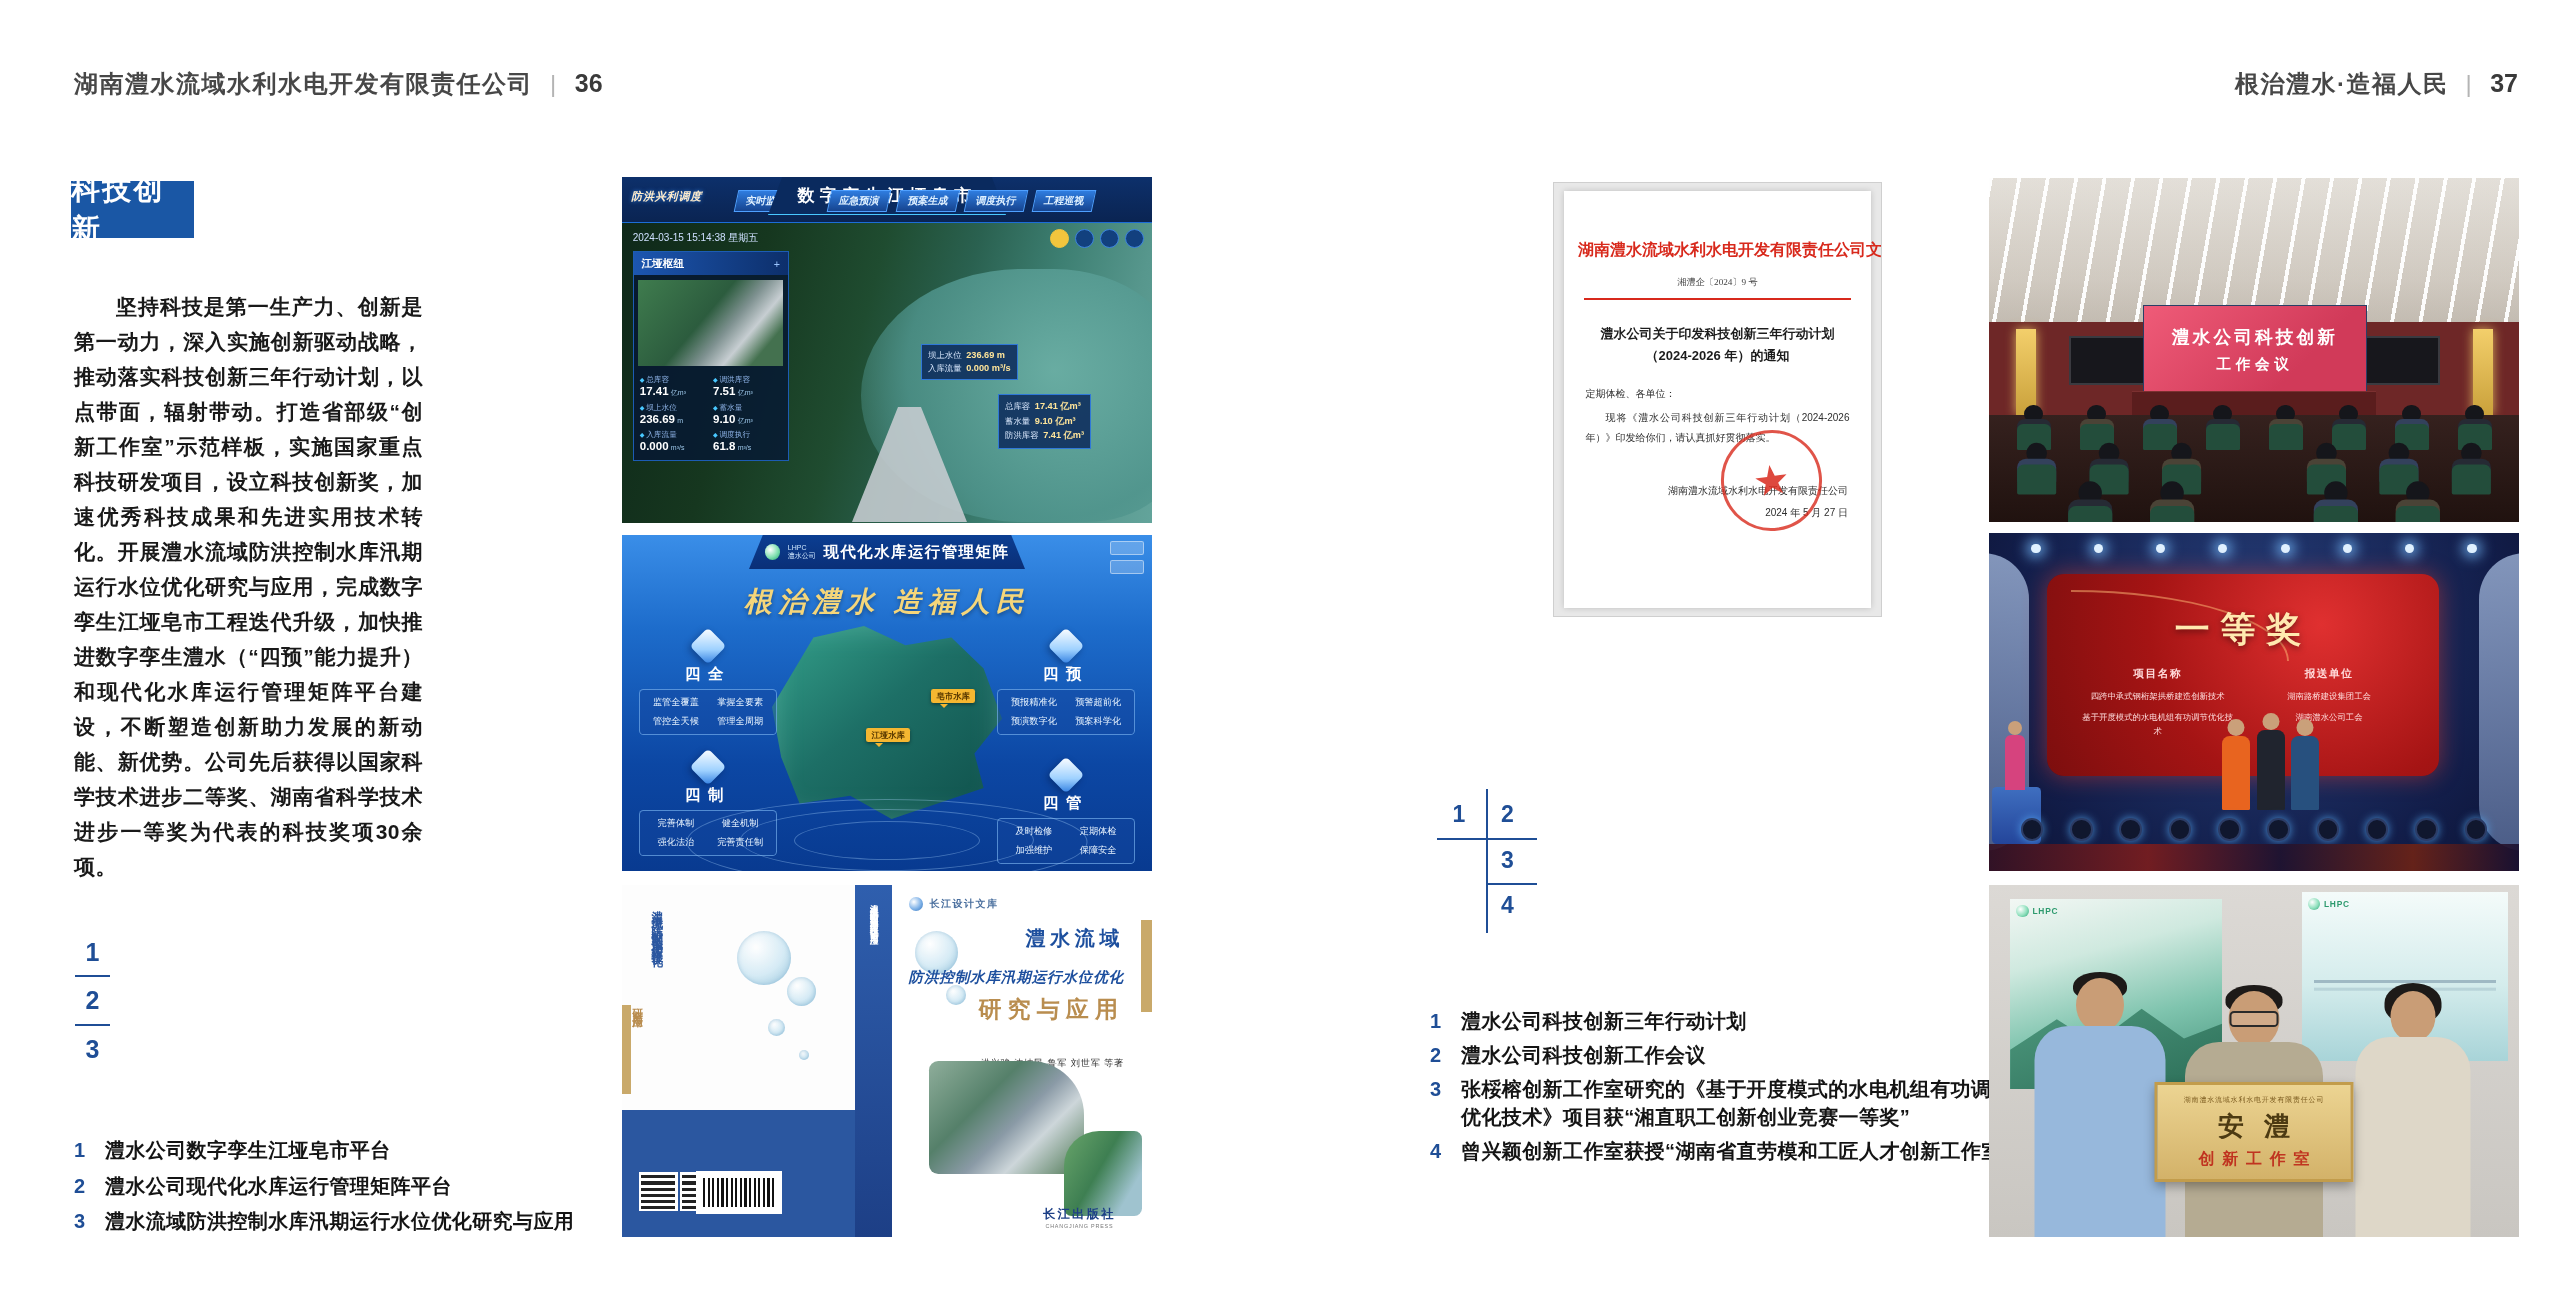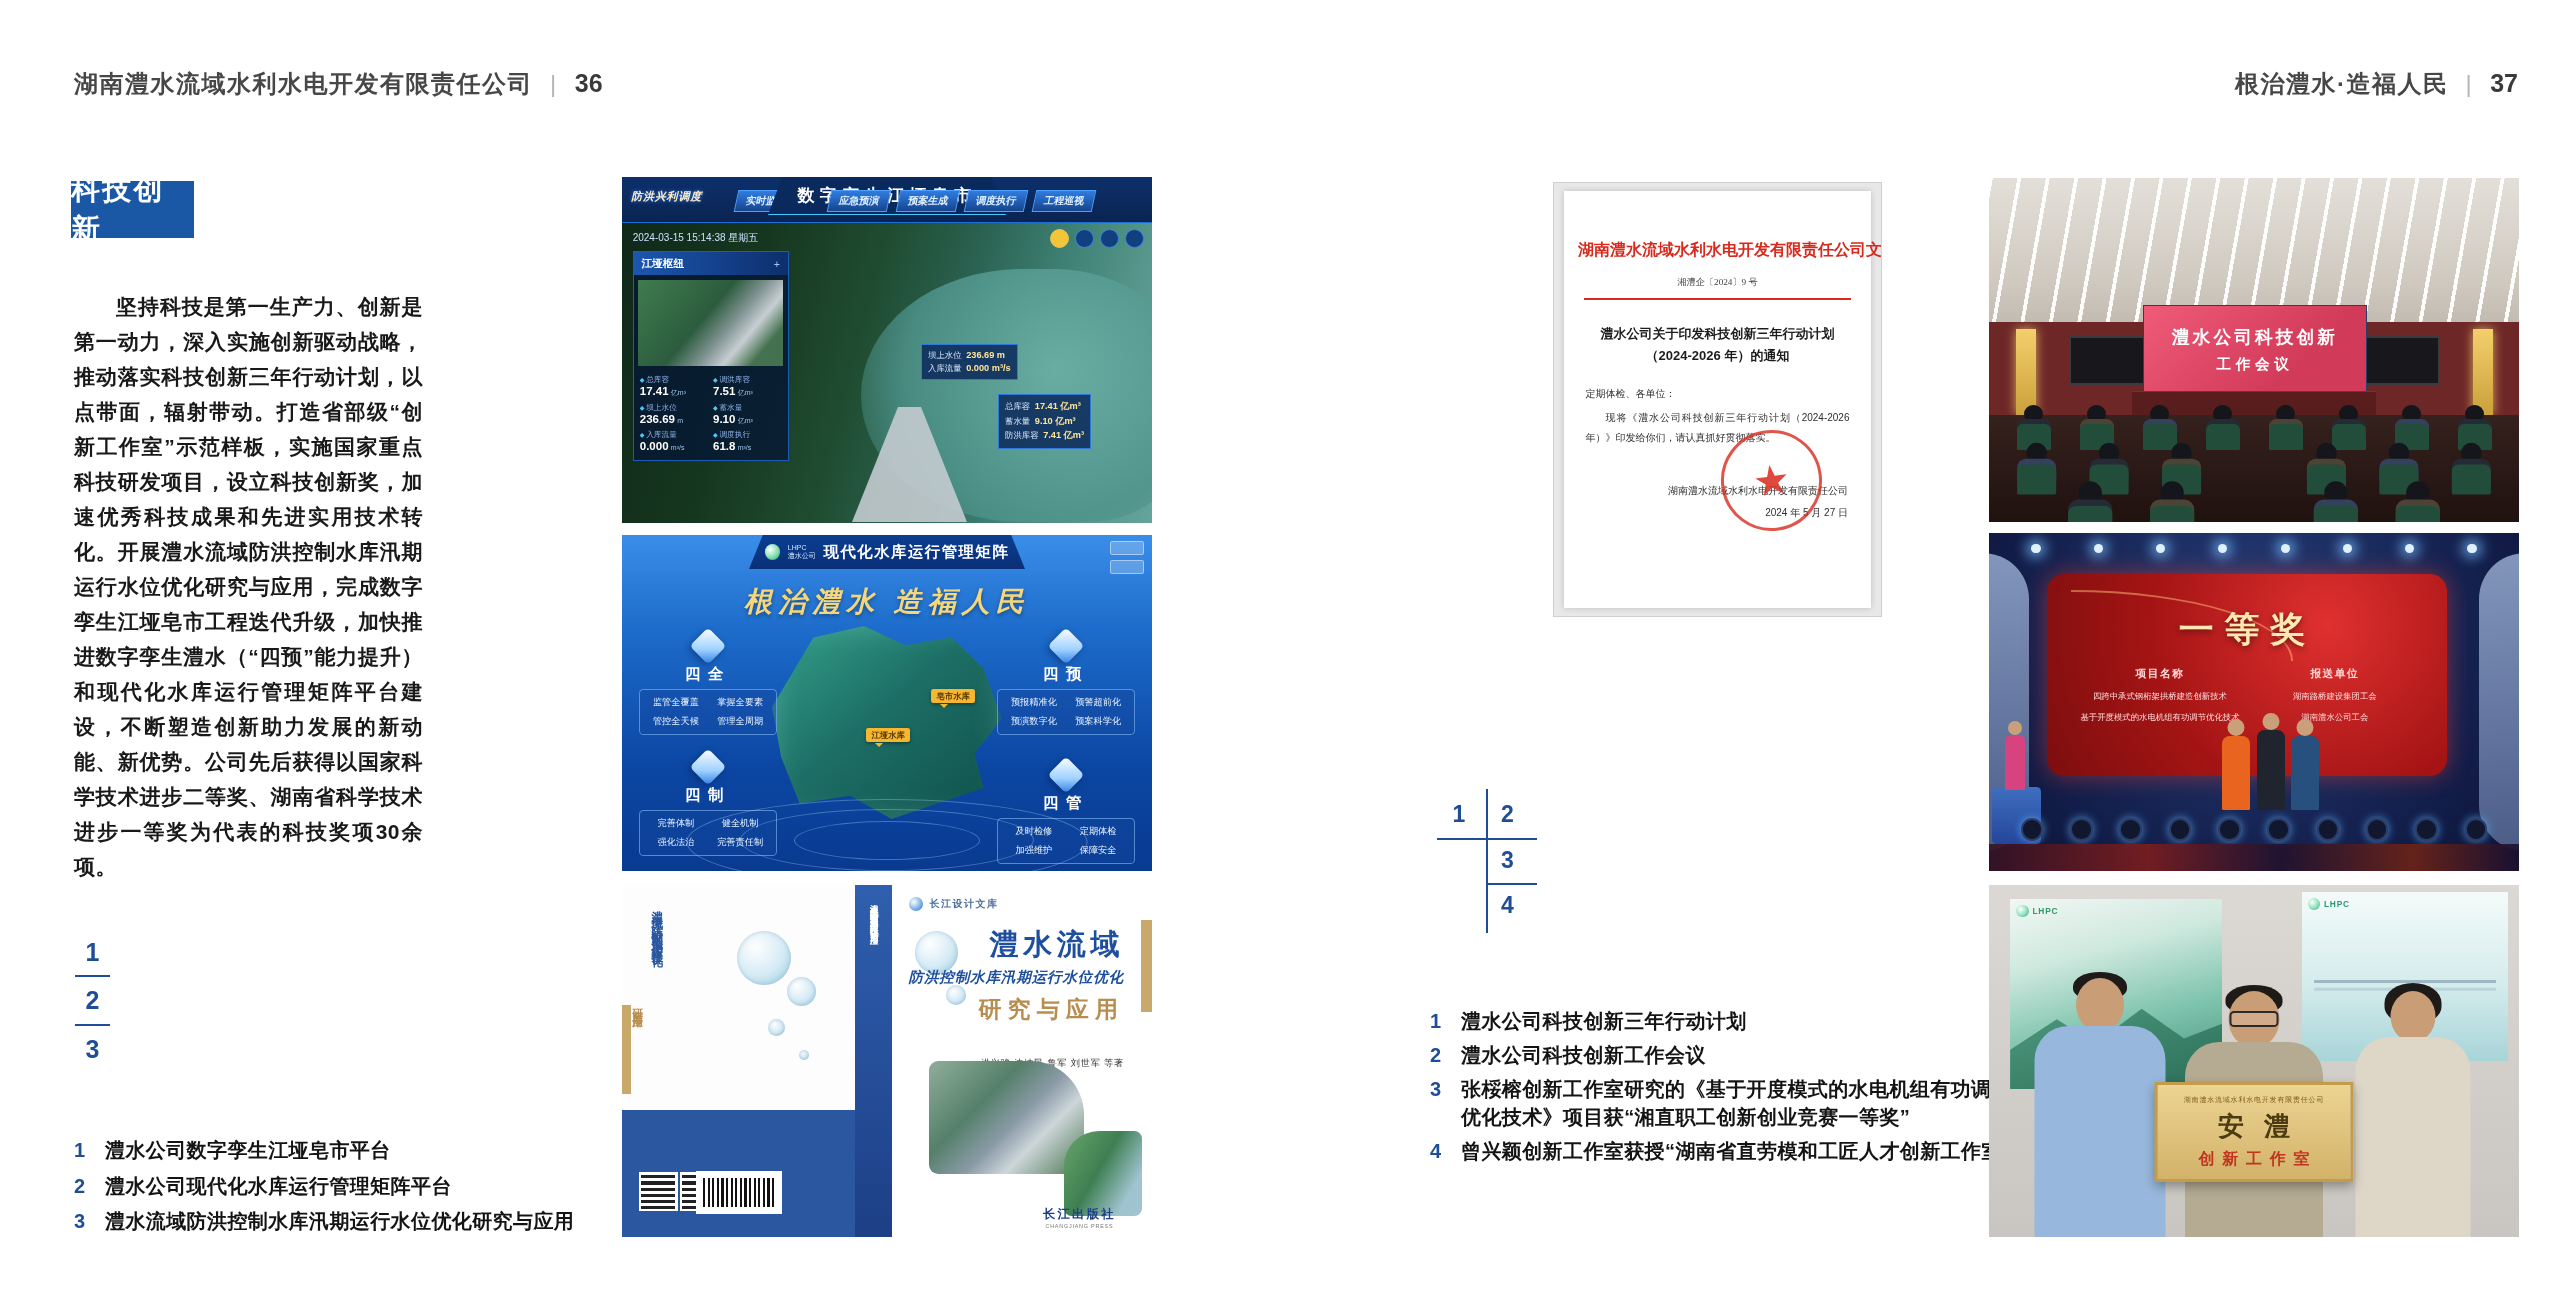--- a/index.html
+++ b/index.html
@@ -135,21 +135,21 @@
   .bk-bar{position:absolute;left:50%;transform:translateX(-50%);bottom:23px;width:86px;height:43px;background:#fff;
     display:flex;align-items:center;justify-content:center;}
   .bk-bar i{display:block;width:71px;height:29px;background:repeating-linear-gradient(90deg,#111 0 2.3px,#fff 2.3px 4.6px);}
   .bk-spine{position:relative;width:7%;background:linear-gradient(#2f5fae,#1d3f86);display:flex;align-items:flex-start;justify-content:center;}
   .bk-spine .sp{writing-mode:vertical-rl;color:#fff;font-size:8.4px;font-weight:800;letter-spacing:1.5px;margin-top:12.3px;height:230px;}
   .bk-front{position:relative;flex:1;background:#ffffff;}
   .bk-front .tantab{position:absolute;right:0;top:10%;width:10.7px;height:92px;background:#c9a96a;}
   .bk-series{position:absolute;left:17px;top:12.3px;display:flex;align-items:center;gap:6.1px;}
   .bk-series i{width:14px;height:14px;border-radius:50%;background:radial-gradient(circle at 35% 35%,#fff,#7fb2e8 55%,#2f6fb8);}
   .bk-series span{font-size:10px;font-weight:700;color:#4a6f9e;letter-spacing:1.5px;}
-  .bk-t1{position:absolute;right:28px;top:40px;font-size:29px;font-weight:800;color:#1d4f9e;letter-spacing:4.6px;}
+  .bk-t1{position:absolute;right:28px;top:40px;font-size:20px;font-weight:800;color:#1d4f9e;letter-spacing:4.6px;}
   .bk-t2{position:absolute;right:28px;top:83px;font-size:14.6px;font-weight:800;font-style:italic;color:#1d4f9e;letter-spacing:0.8px;}
   .bk-t3{position:absolute;right:28px;top:109px;font-size:23px;font-weight:800;color:#b98d4f;letter-spacing:6.1px;}
   .bk-au{position:absolute;right:28px;top:147px;font-size:9.2px;color:#333;letter-spacing:0.8px;margin-top:25px;}
   .bk-photo{position:absolute;left:14%;top:50%;width:60%;height:32%;border-radius:9.2px 54px 9.2px 9.2px;
     background:linear-gradient(135deg,#8fae9b 0%,#55806a 35%,#8a9aa6 55%,#cdd6da 70%,#49754f 100%);}
   .bk-photo2{position:absolute;right:4%;top:70%;width:30%;height:24%;border-radius:35px 7.7px 7.7px 7.7px;
     background:linear-gradient(120deg,#69a56b 0%,#3e7f52 45%,#9fc3cf 80%);}
   .bk-pub{position:absolute;left:58%;bottom:7.7px;text-align:center;}
   .bk-pub .cn{font-family:"Liberation Serif",serif;font-size:12.3px;font-weight:800;color:#1d3f86;letter-spacing:2.3px;margin-top:8px;}
   .bk-pub .en{font-size:5.4px;color:#777;letter-spacing:0.8px;}
@@ -198,21 +198,21 @@
   #aud1{top:66%;} #aud2{top:78%;transform:scale(1.15);} #aud3{top:90%;transform:scale(1.3);}
 
   
   #figAward{left:1989px;top:533px;width:530px;height:338px;background:radial-gradient(circle at 50% 30%,#27407c,#121d49 70%,#0c1334);}
   #figAward .frameL,#figAward .frameR{position:absolute;top:6%;width:54px;height:88%;background:linear-gradient(#9fb4d8,#5b6f9b);opacity:.8;}
   #figAward .frameL{left:-14px;border-radius:0 46px 46px 0;}
   #figAward .frameR{right:-14px;border-radius:46px 0 0 46px;}
   #figAward .lights{position:absolute;left:8%;top:10.7px;width:84%;display:flex;justify-content:space-between;}
   #figAward .lights i{width:9.2px;height:9.2px;border-radius:50%;background:#dff1ff;box-shadow:0 0 12.3px 4.6px rgba(120,190,255,.8);}
   #figAward .screen{position:absolute;left:11%;top:12%;width:74%;height:60%;border-radius:17px;
-    background:radial-gradient(circle at 70% 25%,#e03030,#a51414 55%,#7c0e0e);box-shadow:0 0 23px rgba(255,60,40,.45);padding-left:8px;}
+    background:radial-gradient(circle at 70% 25%,#e03030,#a51414 55%,#7c0e0e);box-shadow:0 0 23px rgba(255,60,40,.45);}
   #figAward .swirl{position:absolute;left:6%;top:8%;width:55%;height:34%;border:2.3px solid rgba(255,190,120,.5);
     border-bottom:none;border-left:none;border-radius:0 100% 0 0;}
   #figAward .atitle{position:absolute;left:0;top:16%;width:100%;text-align:center;color:#ffe9b0;font-size:35px;
     font-weight:800;letter-spacing:10.7px;font-family:"Liberation Serif",serif;text-shadow:0 1.5px 6.1px rgba(0,0,0,.5);}
   #figAward .cols{position:absolute;left:8%;top:46%;width:84%;display:flex;justify-content:space-between;}
   #figAward .col{width:48%;text-align:center;}
   #figAward .colh{color:#ffd9d9;font-size:10.7px;font-weight:800;letter-spacing:1.5px;margin-bottom:9.2px;}
   #figAward .cell{color:#ffdcdc;font-size:8.4px;line-height:1.6;margin-bottom:7.7px;}
   .fig3{position:absolute;bottom:18%;width:28px;height:74px;border-radius:7.7px 7.7px 1.5px 1.5px;}
   .fig3::before{content:"";position:absolute;left:50%;top:-17px;transform:translateX(-50%);width:17px;height:17px;border-radius:50%;background:#caa07a;}

